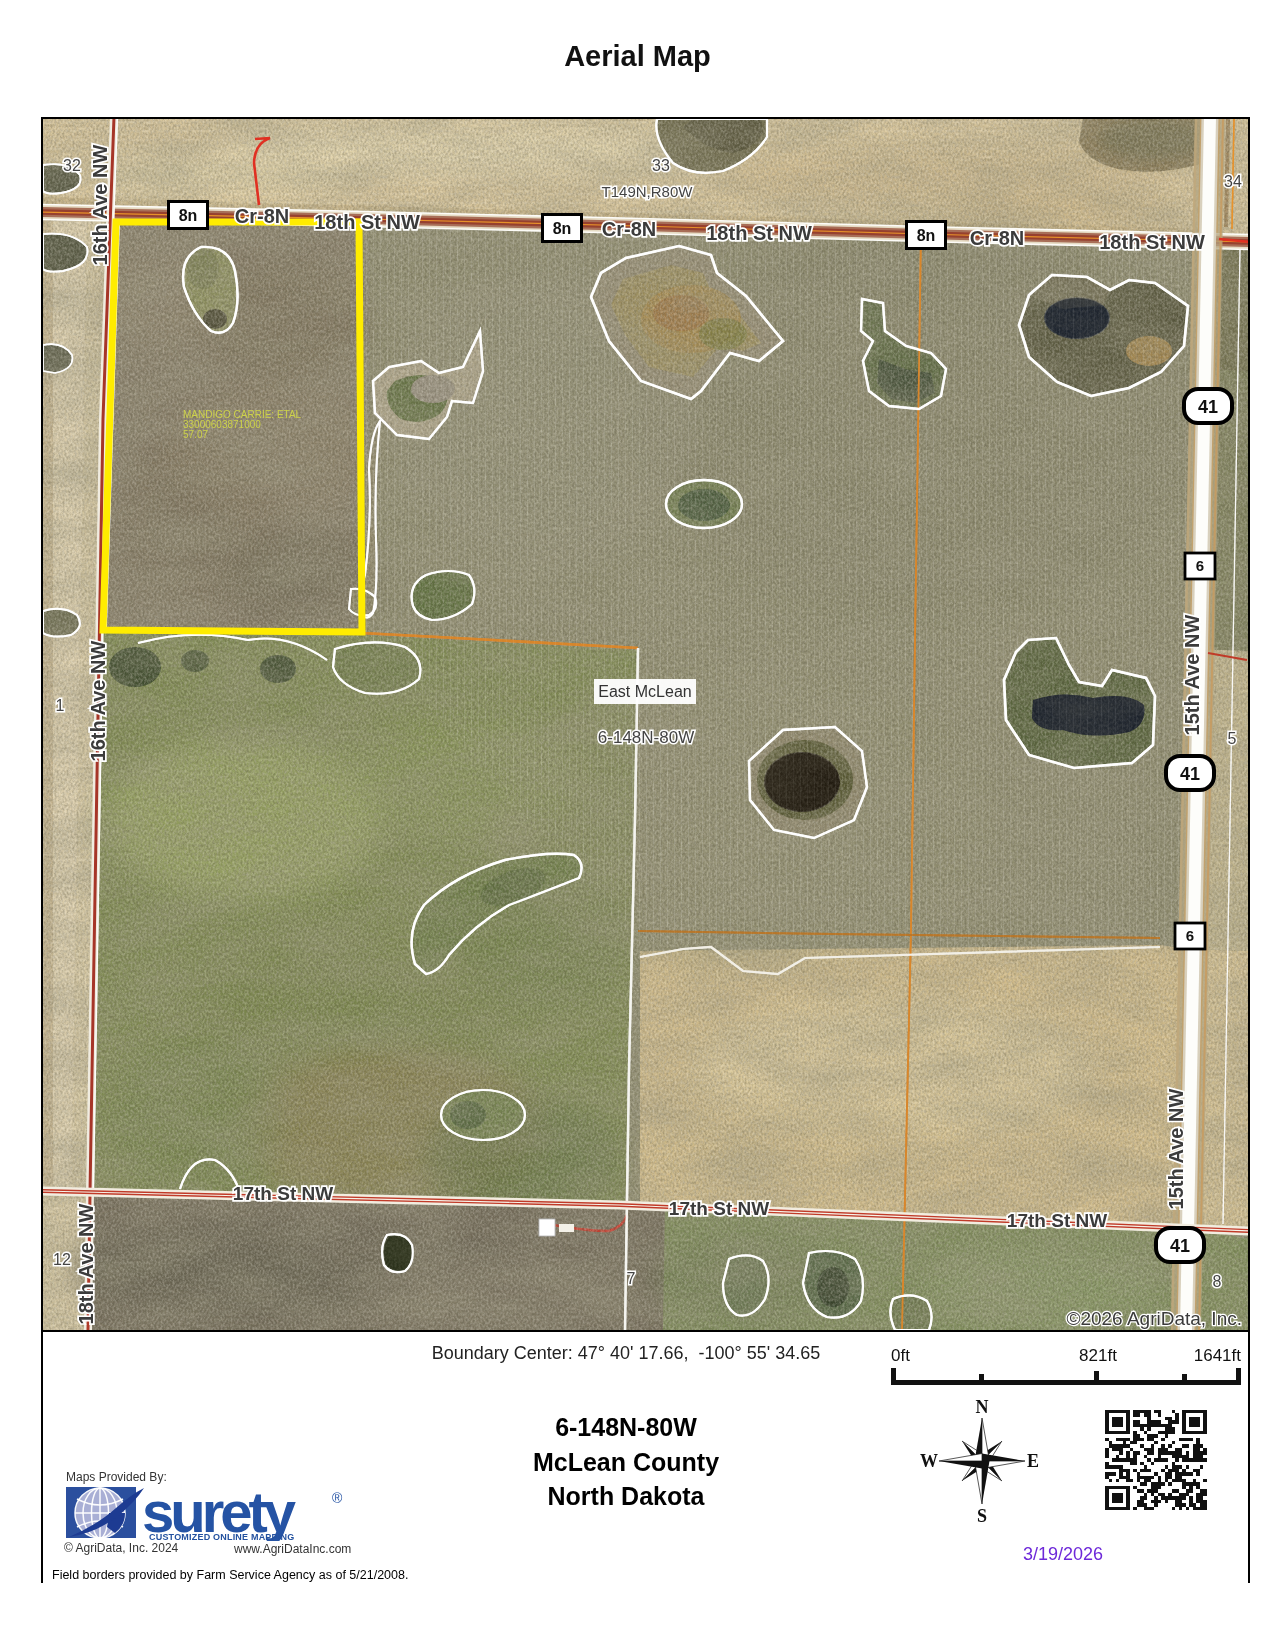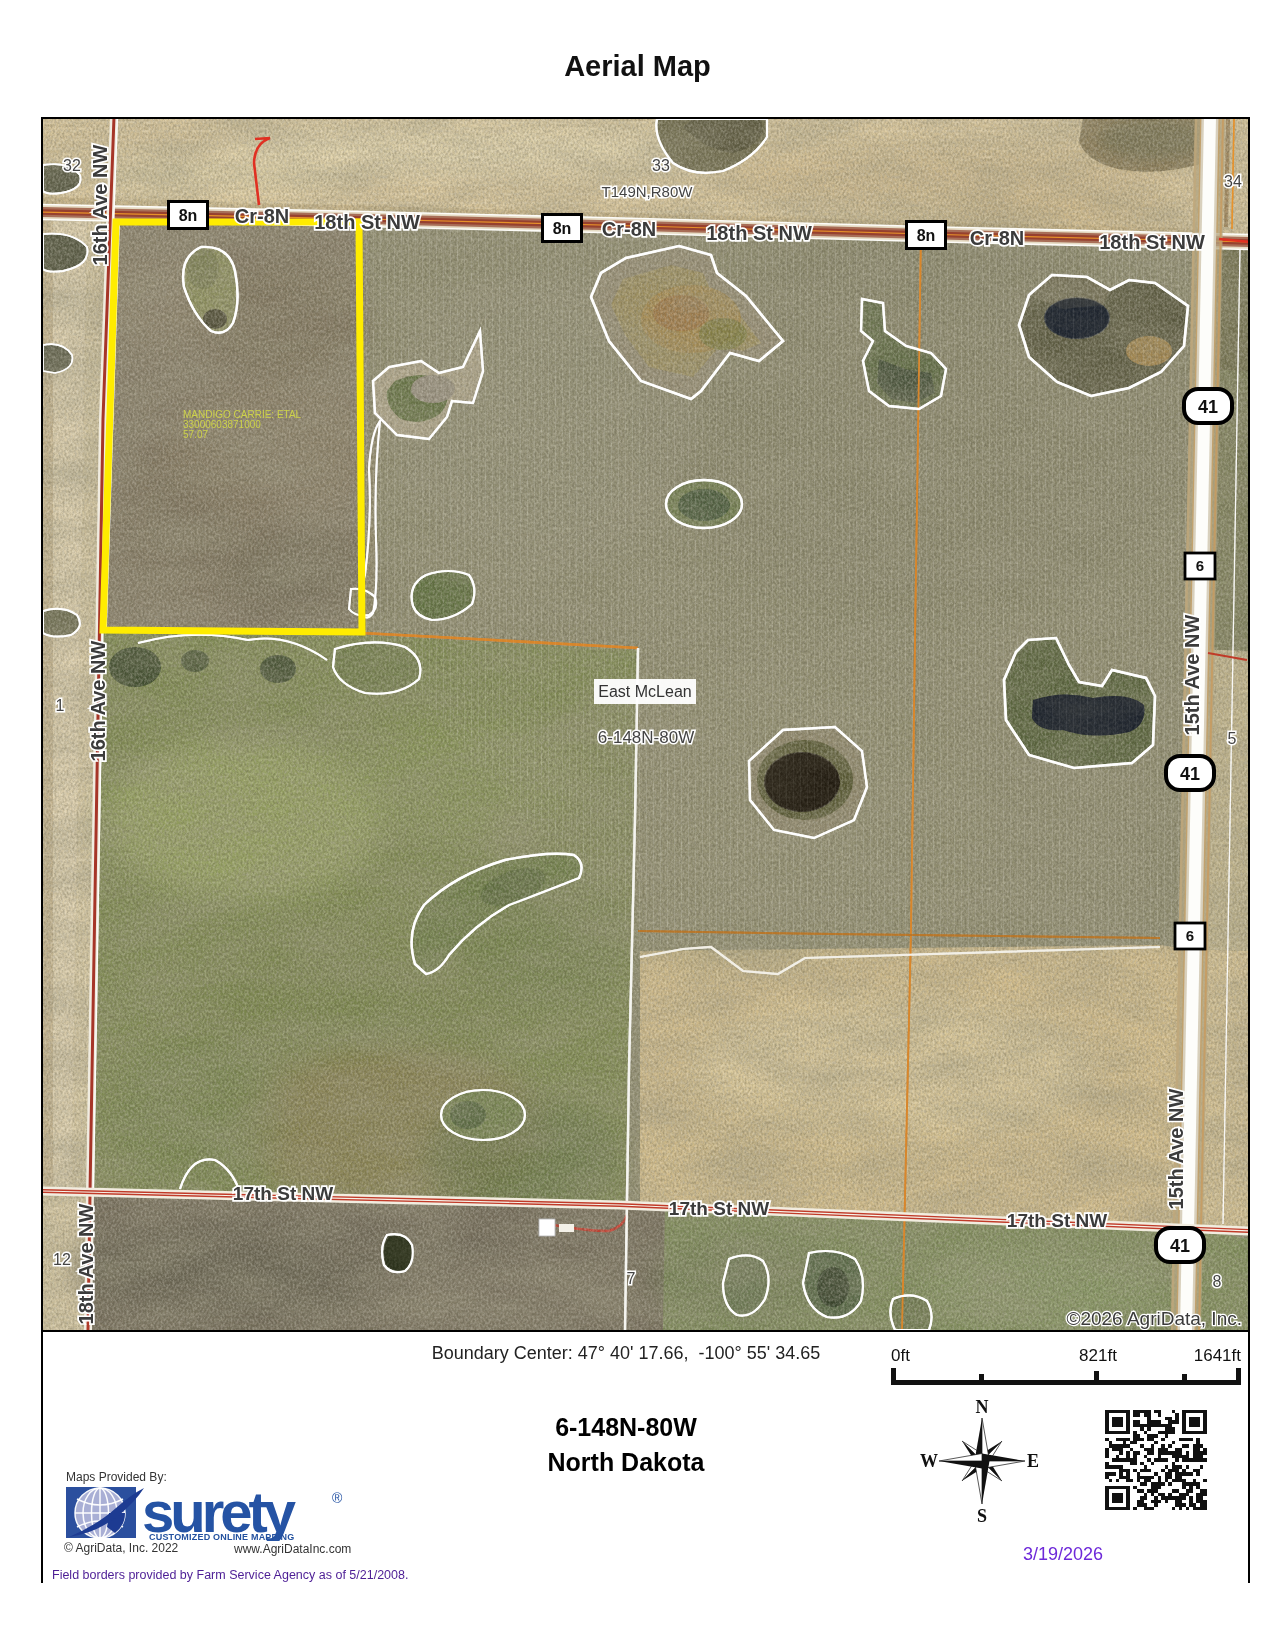--- a/index.html
+++ b/index.html
@@ -1,27 +1,27 @@
 <!DOCTYPE html>
 <html><head>
 <meta charset="utf-8">
 <style>
   html,body{margin:0;padding:0;background:#ffffff;}
   body{width:1275px;height:1650px;position:relative;font-family:"Liberation Sans",sans-serif;overflow:hidden;}
-  .title{position:absolute;left:0;top:50px;width:1275px;text-align:center;font-size:29px;font-weight:bold;color:#111;letter-spacing:0px;}
+  .title{position:absolute;left:0;top:40px;width:1275px;text-align:center;font-size:29px;font-weight:bold;color:#111;letter-spacing:0px;}
   .frame{position:absolute;left:41px;top:117px;width:1205px;height:1462px;border:2px solid #000;}
   .mapwrap{position:absolute;left:0;top:0;width:1205px;height:1211px;}
   .footer{position:absolute;left:0;top:1211px;width:1205px;height:320px;background:#fff;font-family:"Liberation Sans",sans-serif;}
   .bctr{position:absolute;left:378px;top:13px;width:410px;text-align:center;font-size:18px;color:#222;white-space:nowrap;}
   .blk{position:absolute;left:383px;top:80px;width:400px;text-align:center;font-weight:bold;color:#000;}
   .blk div{font-size:25px;line-height:34.5px;}
   .maps-by{position:absolute;left:23px;top:140px;font-size:12px;color:#333;text-align:center;}
   .agl{position:absolute;left:21px;top:211px;font-size:12px;color:#333;}
   .agr{position:absolute;left:191px;top:212px;font-size:12px;color:#333;}
-  .discl{position:absolute;left:9px;top:238px;font-size:12.5px;color:#4c1d95;}
+  .discl{position:absolute;left:9px;top:238px;font-size:12.5px;color:#000000;}
   .date{position:absolute;left:950px;top:214px;width:140px;text-align:center;font-size:18px;color:#6d28d9;}
 </style>
 </head>
 <body>
 
 <div class="title">Aerial Map</div>
 
 <div class="frame">
 
   <div class="mapwrap">
@@ -372,20 +372,21 @@
       <rect x="10" y="40" width="350" height="5" fill="#111"></rect>
       <rect x="10" y="28" width="5" height="17" fill="#111"></rect>
       <rect x="355" y="28" width="5" height="17" fill="#111"></rect>
       <rect x="213" y="31" width="5" height="14" fill="#111"></rect>
       <rect x="98" y="34" width="5" height="11" fill="#111"></rect>
       <rect x="301" y="34" width="5" height="11" fill="#111"></rect>
     </svg>
 
     <div class="blk">
         <div>6-148N-80W</div>
+        <div>McLean County</div>
         <div>North Dakota</div>
       </div>
 
     <svg width="130" height="130" viewBox="-65 -65 130 130" style="position:absolute;left:874px;top:66px;">
       <g id="rose">
 <path d="M0,0 L-4.5,-4.5 L19.8,-19.8 Z" fill="#111"></path>
 <path d="M0,0 L4.5,4.5 L19.8,-19.8 Z" fill="#fff" stroke="#111" stroke-width="0.7"></path>
 <path d="M0,0 L4.5,-4.5 L19.8,19.8 Z" fill="#111"></path>
 <path d="M0,0 L-4.5,4.5 L19.8,19.8 Z" fill="#fff" stroke="#111" stroke-width="0.7"></path>
 <path d="M0,0 L4.5,4.5 L-19.8,19.8 Z" fill="#111"></path>
@@ -430,19 +431,19 @@
 <path d="M11,14 Q34,26 57,14" fill="none" stroke="#ffffff" stroke-width="1.5" opacity="0.95"></path>
 <path d="M11,42 Q34,30 57,42" fill="none" stroke="#ffffff" stroke-width="1.5" opacity="0.95"></path>
 <path d="M43,28 L59,28 A25,25 0 0 1 49,48 L41,42 Z" fill="#1d3b92"></path>
 <path d="M3,52 Q30,48 52,31 Q69,17 78,3 Q66,9 50,23 Q31,40 3,52 Z" fill="#1d3b92"></path>
 <text x="76" y="47" font-family="Liberation Sans,sans-serif" font-size="58" font-weight="bold" fill="#2553a4" letter-spacing="-4">surety</text>
 <text x="266" y="18" font-family="Liberation Sans,sans-serif" font-size="14" fill="#2553a4">®</text>
 <text x="83" y="55" font-family="Liberation Sans,sans-serif" font-size="9" font-weight="bold" fill="#23519f" letter-spacing="0.2">CUSTOMIZED ONLINE MAPPING</text>
 </g>
     </svg>
 
-    <div class="agl">© AgriData, Inc. 2022</div>
+    <div class="agl">© AgriData, Inc. 2024</div>
 
     <div class="agr">www.AgriDataInc.com</div>
 
     <div class="discl">Field borders provided by Farm Service Agency as of 5/21/2008.</div>
   </div>
 </div>
 
 </body></html>

